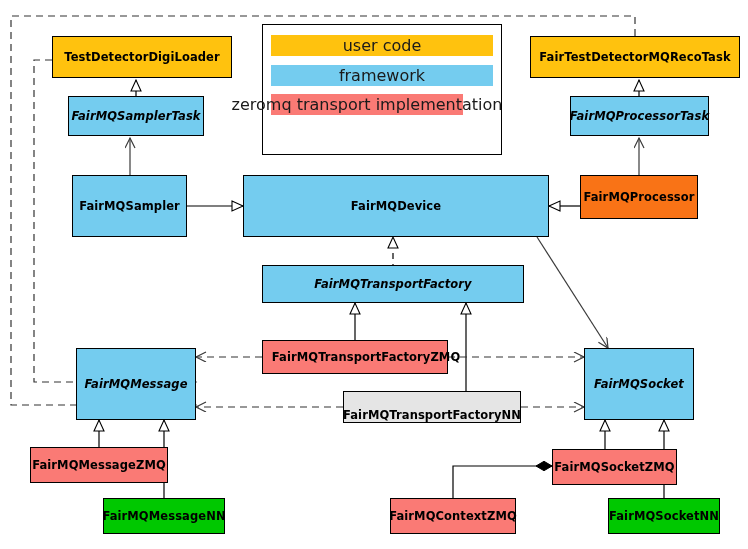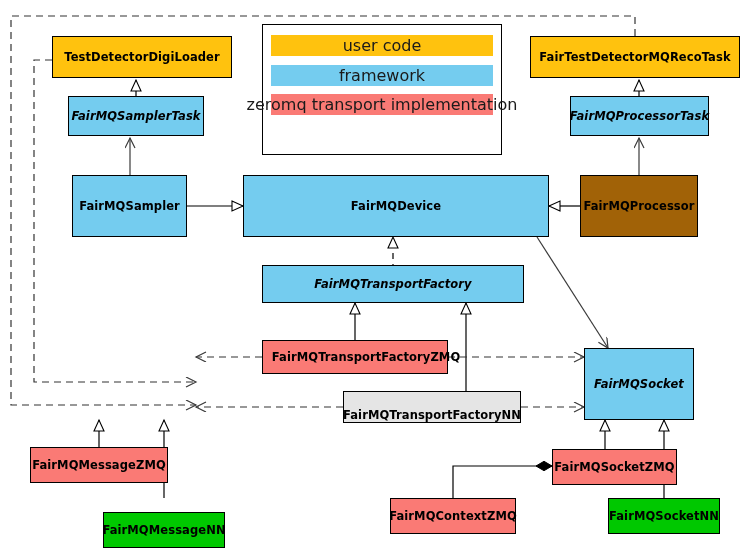--- a/index.html
+++ b/index.html
@@ -141,21 +141,21 @@
   </svg>
 
   <div class="legend-box" style="left:262px; top:24px; width:240px; height:131px;">
   </div>
   <div class="legend-item" style="left:271px; top:35px; width:222px; height:21px; background:#FFC20E; z-index:4;">
     <span>user code</span>
   </div>
   <div class="legend-item" style="left:271px; top:65px; width:222px; height:21px; background:#74CCEF; z-index:4;">
     <span>framework</span>
   </div>
-  <div class="legend-item" style="left:271px; top:94px; width:222px; height:21px; background:#FA7A75; z-index:4;">
+  <div class="legend-item" style="left:271px; top:94px; width:192px; height:21px; background:#FA7A75; z-index:4;">
     <span>zeromq transport implementation</span>
   </div>
 
   <div class="node" style="left: 52px; top: 36px; width: 180px; height: 42px; background: rgb(255, 194, 14);">
     <span>TestDetectorDigiLoader</span>
   </div>
   <div class="node" style="left: 530px; top: 36px; width: 210px; height: 42px; background: rgb(255, 194, 14);">
     <span>FairTestDetectorMQRecoTask</span>
   </div>
   <div class="node abstract" style="left: 68px; top: 96px; width: 136px; height: 40px; background: rgb(116, 204, 239);">
@@ -163,39 +163,42 @@
   </div>
   <div class="node abstract" style="left: 570px; top: 96px; width: 139px; height: 40px; background: rgb(116, 204, 239);">
     <span>FairMQProcessorTask</span>
   </div>
   <div class="node" style="left: 72px; top: 175px; width: 115px; height: 62px; background: rgb(116, 204, 239);">
     <span>FairMQSampler</span>
   </div>
   <div class="node" style="left: 243px; top: 175px; width: 306px; height: 62px; background: rgb(116, 204, 239);">
     <span>FairMQDevice</span>
   </div>
-  <div class="node" style="left: 580px; top: 175px; width: 118px; height: 62px; background: #a16207;">
+  <div class="node" style="left: 580px; top: 175px; width: 118px; height: 44px; background: #f97316;">
     <span>FairMQProcessor</span>
   </div>
   <div class="node abstract" style="left: 262px; top: 265px; width: 262px; height: 38px; background: rgb(116, 204, 239);">
     <span>FairMQTransportFactory</span>
   </div>
   <div class="node" style="left: 262px; top: 340px; width: 186px; height: 34px; background: rgb(250, 122, 117); padding-left: 22px;">
     <span>FairMQTransportFactoryZMQ</span>
   </div>
   <div class="node" style="left: 343px; top: 391px; width: 178px; height: 32px; background: #e5e5e5; align-items: flex-end;">
     <span>FairMQTransportFactoryNN</span>
   </div>
+  <div class="node abstract" style="left: 76px; top: 348px; width: 120px; height: 72px; background: rgb(116, 204, 239);">
+    <span>FairMQMessage</span>
+  </div>
   <div class="node abstract" style="left: 584px; top: 348px; width: 110px; height: 72px; background: rgb(116, 204, 239);">
     <span>FairMQSocket</span>
   </div>
   <div class="node" style="left: 30px; top: 447px; width: 138px; height: 36px; background: rgb(250, 122, 117);">
     <span>FairMQMessageZMQ</span>
   </div>
-  <div class="node" style="left: 103px; top: 498px; width: 122px; height: 36px; background: rgb(0, 200, 0); margin-top: 14px;">
+  <div class="node" style="left: 103px; top: 498px; width: 122px; height: 36px; background: rgb(0, 200, 0);">
     <span>FairMQMessageNN</span>
   </div>
   <div class="node" style="left: 552px; top: 449px; width: 125px; height: 36px; background: rgb(250, 122, 117); text-align: right;">
     <span>FairMQSocketZMQ</span>
   </div>
   <div class="node" style="left: 390px; top: 498px; width: 126px; height: 36px; background: rgb(250, 122, 117);">
     <span>FairMQContextZMQ</span>
   </div>
   <div class="node" style="left: 608px; top: 498px; width: 112px; height: 36px; background: rgb(0, 200, 0);">
     <span>FairMQSocketNN</span>

